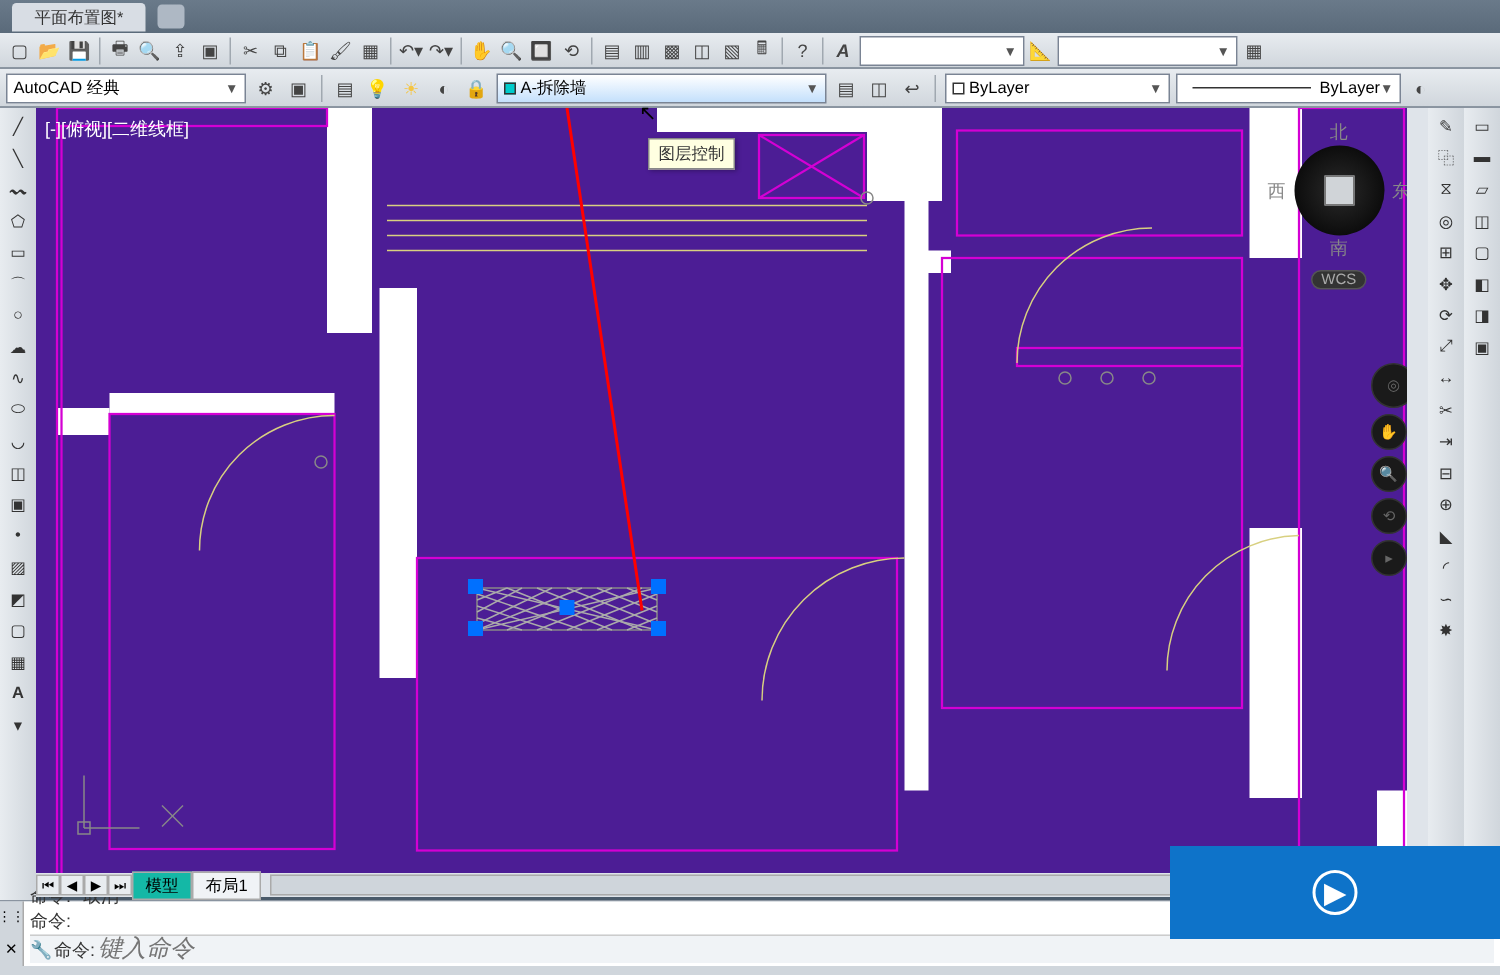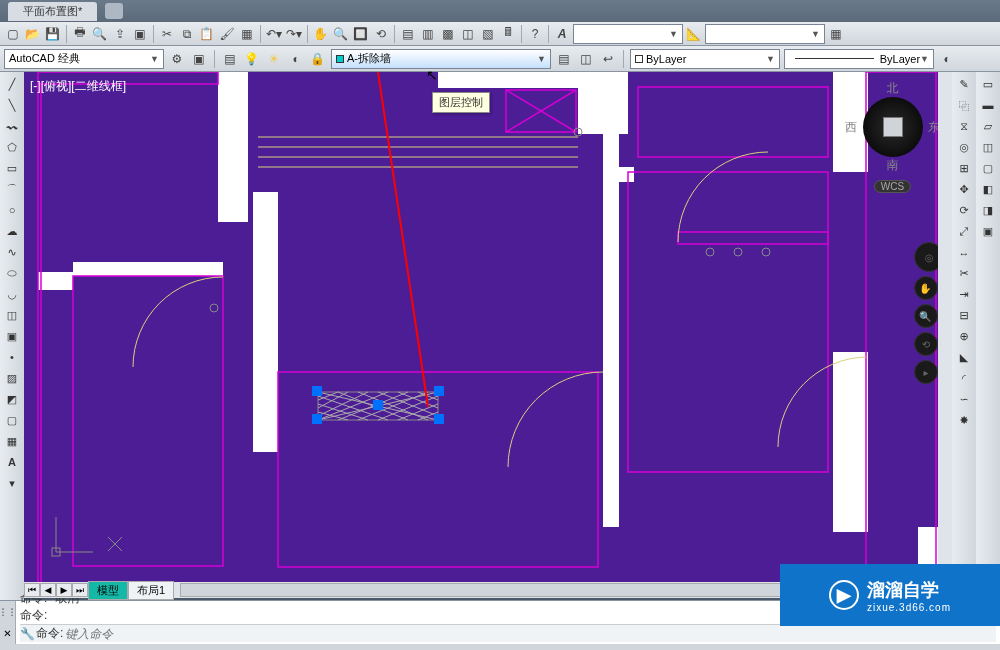--- a/index.html
+++ b/index.html
@@ -423,29 +423,25 @@
   <div class="left-icons">
     <span style="font-size:9px">⋮⋮</span>
     <span style="font-size:10px">✕</span>
   </div>
   <div class="text">
     <div>命令: *取消*</div>
     <div>命令:</div>
     <div class="input-row">
       <span style="width:14px;text-align:center">🔧</span>
       <span style="color:#333;padding:0 2px">命令:</span>
-      <input style="flex: 1 1 0%; border: none; background: transparent; font-style: italic; color: rgb(136, 136, 136); font-size: 12px; outline: none;" placeholder="键入命令">
+      <input style="flex: 1 1 0%; border: none; background: transparent; font-style: italic; color: rgb(136, 136, 136); font-size: 16px; outline: none;" placeholder="键入命令">
     </div>
   </div>
 </div>
 <div class="statusbar"></div>
 
 <div class="tooltip">图层控制</div>
 
 <div class="cursor-arrow">↖</div>
 
 <div class="watermark">
   <div class="play">▶</div>
-  <div>
-    <span>溜溜自学</span>
-    <span class="sub">zixue.3d66.com</span>
-  </div>
 </div>
 
 </body></html>

